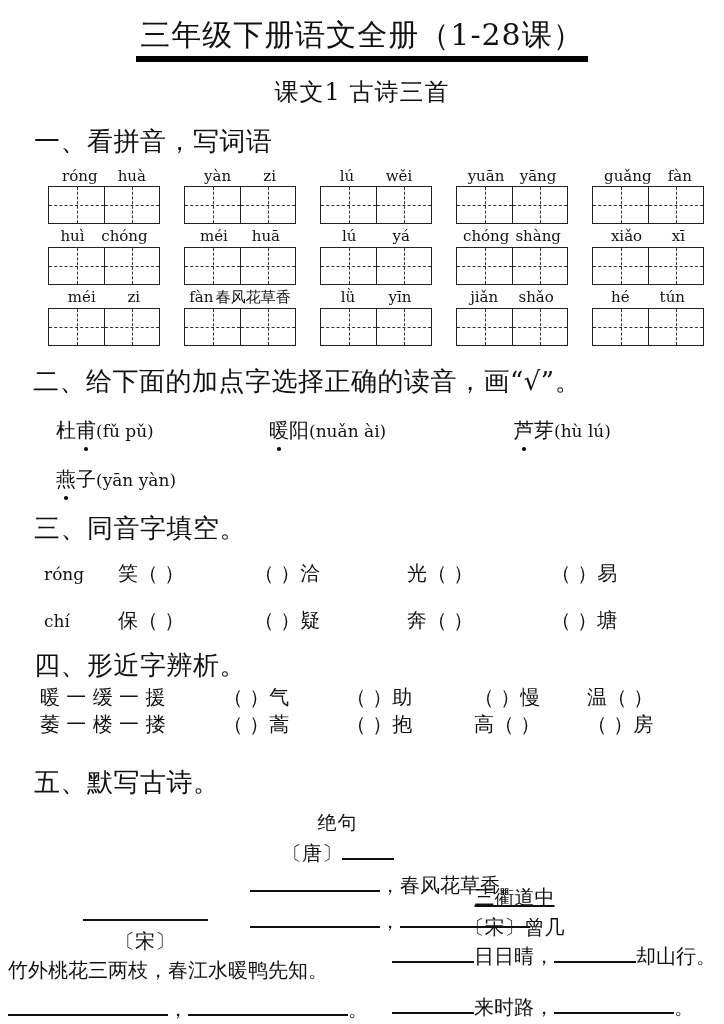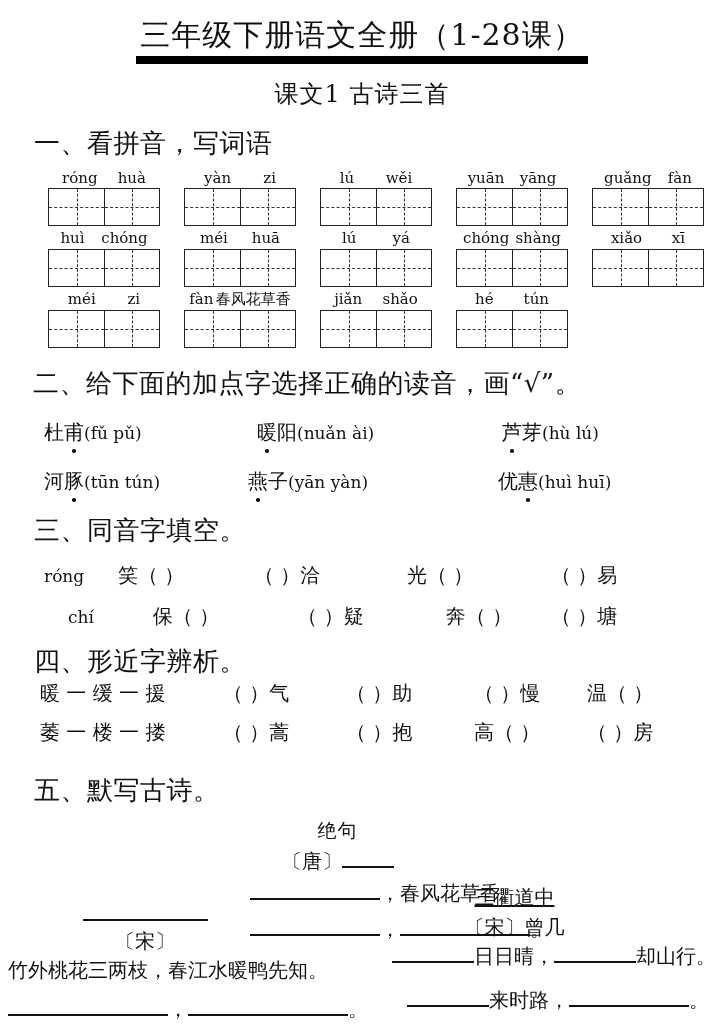--- a/index.html
+++ b/index.html
@@ -23,21 +23,21 @@
 
   
   .main-title {
     text-align: center;
     font-size: 30px;
     letter-spacing: 1px;
     margin: 18px 0 0 0;
     line-height: 1.15;
   }
   .main-title span.ul {
-    border-bottom: 8px solid #000000;
+    border-bottom: 6px solid #000000;
     padding: 0 4px 3px 4px;
     display: inline-block;
   }
   .sub-title {
     text-align: center;
     font-size: 24px;
     margin: 14px 0 0 0;
     letter-spacing: 1px;
   }
 
@@ -113,21 +113,21 @@
     border-radius: 50%;
     background: #111;
   }
   .py-inline {
     font-family: "DejaVu Serif", "Liberation Serif", serif;
     font-size: 17px;
   }
 
   
   .s2-row {
-    margin-left: 44px;
+    margin-left: 56px;
     font-size: 20px;
     display: flex;
     white-space: nowrap;
   }
   .s2-item { display: inline-block; }
 
   
   .s3-row {
     margin-left: 44px;
     font-size: 20px;
@@ -322,20 +322,30 @@
           <span>fàn</span>
           <span>春风花草香</span>
         </div>
         <div class="tzg">
             <div class="cell"></div>
             <div class="cell"></div>
           </div>
       </div>
       <div class="grid-cellgroup">
         <div class="py-pair">
+          <span>lǜ</span>
+          <span>yīn</span>
+        </div>
+        <div class="tzg">
+            <div class="cell"></div>
+            <div class="cell"></div>
+          </div>
+      </div>
+      <div class="grid-cellgroup">
+        <div class="py-pair">
           <span>jiǎn</span>
           <span>shǎo</span>
         </div>
         <div class="tzg">
             <div class="cell"></div>
             <div class="cell"></div>
           </div>
       </div>
       <div class="grid-cellgroup">
         <div class="py-pair">
@@ -358,58 +368,52 @@
     </div>
     <div class="s2-item" style="width:245px;">
       <span></span><span class="dotted">暖</span><span>阳</span><span class="py-inline">(nuǎn  ài)</span>
     </div>
     <div class="s2-item">
       <span></span><span class="dotted">芦</span><span>芽</span><span class="py-inline">(hù  lú)</span>
     </div>
   </div>
 
   <div class="s2-row" style="margin-top:22px;">
-    <div class="s2-item" style="width:204px;">
-      <span>河</span><span class="dotted">豚</span><span></span><span class="py-inline">(tūn  tún)</span>
-    </div>
     <div class="s2-item" style="width:250px;">
       <span></span><span class="dotted">燕</span><span>子</span><span class="py-inline">(yān  yàn)</span>
-    </div>
-    <div class="s2-item">
-      <span>优</span><span class="dotted">惠</span><span></span><span class="py-inline">(huì  huī)</span>
     </div>
   </div>
 
   <div class="sec-head" style="margin-top:18px;">三、同音字填空。</div>
 
   <div class="s3-row" style="margin-top:14px;">
     <span class="s3-py">róng</span>
     <span style="width:136px;">笑（    ）</span>
     <span style="width:153px;">（    ）洽</span>
     <span style="width:144px;">光（    ）</span>
     <span>（    ）易</span>
   </div>
-  <div class="s3-row" style="margin-top:14px;text-align:center;">
+  <div class="s3-row" style="margin-top:20px;">
     <span class="s3-py">chí</span>
     <span style="width:136px;">保（    ）</span>
     <span style="width:153px;">（    ）疑</span>
     <span style="width:144px;">奔（    ）</span>
     <span>（    ）塘</span>
   </div>
 
   <div class="sec-head" style="margin-top:14px;">四、形近字辨析。</div>
 
   <div class="s4-row" style="margin-top:1px; display:flex; align-items:baseline;">
     <span style="width:183px; display:inline-block;">暖 一 缓 一 援</span>
     <span style="width:123px; display:inline-block;">（   ）气</span>
     <span style="width:128px; display:inline-block;">（   ）助</span>
     <span style="width:113px; display:inline-block;">（   ）慢</span>
     <span>温（   ）</span>
   </div>
-  <div class="s4-row" style="margin-top:12px; display:flex; align-items:flex-end;">
+  <div class="s4-row" style="margin-top:0; display:flex; align-items:flex-end;">
     <span style="width:183px; display:inline-block;">萎 一 楼 一 搂</span>
     <span style="width:123px; display:inline-block;">（   ）蒿</span>
     <span style="width:128px; display:inline-block;">（   ）抱</span>
     <span style="width:113px; display:inline-block;">高（  ）</span>
     <span>（   ）房</span>
   </div>
 
   <div class="sec-head" style="margin-top:27px;">五、默写古诗。</div>
 
   <div style="margin-top:10px; padding-left:250px;">
@@ -437,20 +441,20 @@
         <span class="blank" style="width:160px; height:0;"></span><span>，</span><span class="blank" style="width:160px; height:0;"></span><span>。</span>
       </div>
     </div>
 
     <div class="col-right">
       <div class="poem-line" style="text-align:center; width:245px;text-decoration:underline;">三衢道中</div>
       <div class="poem-line" style="text-align:center; width:245px; margin-top:3px;">〔宋〕曾几</div>
       <div class="poem-line nowrap" style="margin-top:2px;">
         <span class="blank" style="width:82px; height:0;"></span><span>日日晴，</span><span class="blank" style="width:82px; height:0;"></span><span>却山行。</span>
       </div>
-      <div class="poem-line nowrap" style="margin-top:17px;text-align:center;">
+      <div class="poem-line nowrap" style="margin-top:24px;">
         <span class="blank" style="width:82px; height:0;"></span><span>来时路，</span><span class="blank" style="width:120px; height:0;"></span><span>。</span>
       </div>
     </div>
 
   </div>
 
 </div>
 
 </body></html>

